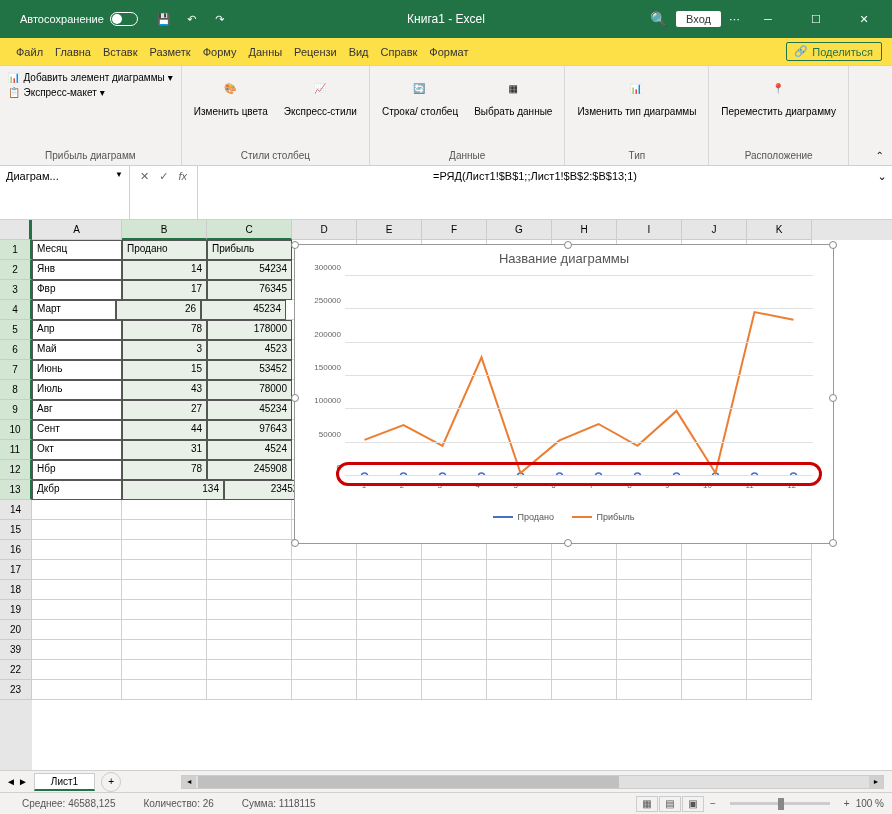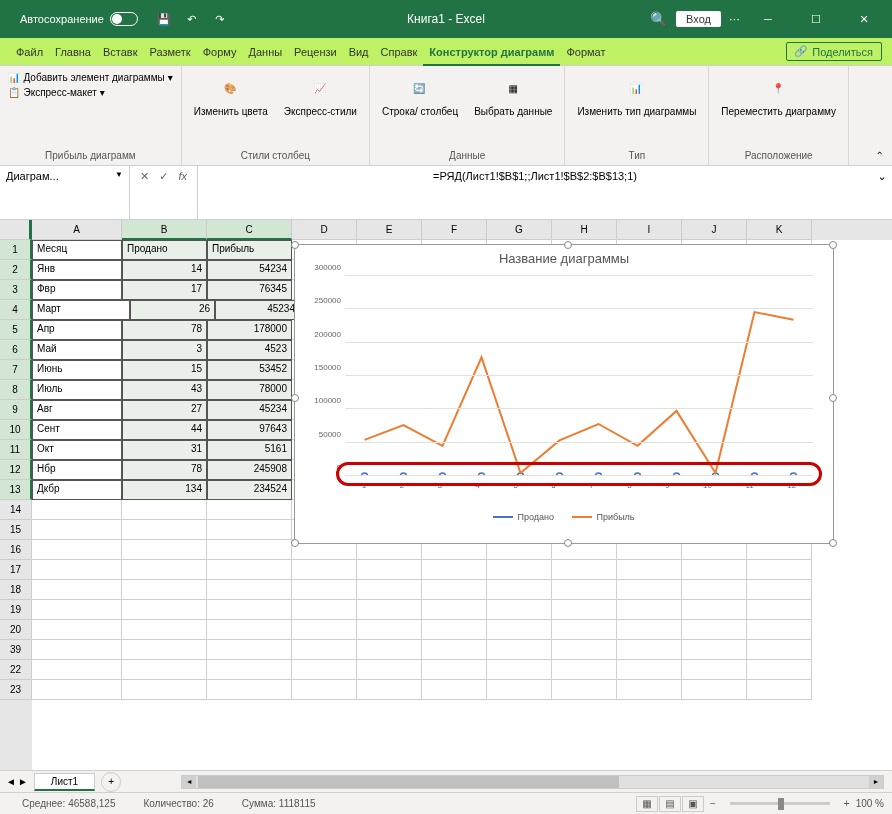--- a/index.html
+++ b/index.html
@@ -10,21 +10,21 @@
 .toggle { width: 28px; height: 14px; border: 1px solid #fff; border-radius: 7px; position: relative; }
 .toggle::after { content: ''; position: absolute; width: 10px; height: 10px; background: #fff; border-radius: 50%; top: 1px; left: 1px; }
 .qat { display: flex; gap: 12px; margin-left: 18px; align-items: center; }
 .qat-icon { width: 16px; height: 16px; display: flex; align-items: center; justify-content: center; }
 .title-center { position: absolute; left: 50%; transform: translateX(-50%); font-size: 12px; }
 .title-right { margin-left: auto; display: flex; align-items: center; gap: 8px; }
 .search-icon { font-size: 14px; }
 .login-btn { background: #fff; color: #333; padding: 2px 10px; font-size: 11px; border-radius: 2px; }
 .win-btn { width: 40px; height: 30px; display: flex; align-items: center; justify-content: center; cursor: pointer; }
 
-.ribbon-tabs { background: #bef264; height: 28px; display: flex; align-items: center; border-bottom: 1px solid #d0d0d0; font-size: 11px; padding-left: 10px; }
+.ribbon-tabs { background: #fde047; height: 28px; display: flex; align-items: center; border-bottom: 1px solid #d0d0d0; font-size: 11px; padding-left: 10px; }
 .ribbon-tab { padding: 0 6px; height: 28px; line-height: 28px; color: #333; cursor: pointer; white-space: nowrap; }
 .ribbon-tab.active { color: #217346; border-bottom: 2px solid #217346; font-weight: 600; }
 .share-btn { margin-left: auto; margin-right: 10px; border: 1px solid #217346; color: #217346; padding: 2px 8px; border-radius: 2px; display: flex; align-items: center; gap: 4px; cursor: pointer; font-size: 11px; }
 
 .ribbon { background: #f3f2f1; height: 100px; display: flex; border-bottom: 1px solid #d0d0d0; font-size: 10px; }
 .ribbon-group { border-right: 1px solid #d8d8d8; padding: 4px 8px; display: flex; flex-direction: column; justify-content: space-between; }
 .group-row { display: flex; align-items: center; gap: 6px; padding: 2px 0; }
 .group-label { text-align: center; color: #555; font-size: 10px; padding-top: 2px; }
 .big-btn { display: flex; flex-direction: column; align-items: center; gap: 2px; padding: 2px 4px; cursor: pointer; }
 .big-icon { width: 32px; height: 32px; display: flex; align-items: center; justify-content: center; }
@@ -113,21 +113,20 @@
 <div class="ribbon-tabs">
   <div class="ribbon-tab">Файл</div>
   <div class="ribbon-tab">Главна</div>
   <div class="ribbon-tab">Вставк</div>
   <div class="ribbon-tab">Разметк</div>
   <div class="ribbon-tab">Форму</div>
   <div class="ribbon-tab">Данны</div>
   <div class="ribbon-tab">Рецензи</div>
   <div class="ribbon-tab">Вид</div>
   <div class="ribbon-tab">Справк</div>
-  <div class="ribbon-tab active">Конструктор диаграмм</div>
   <div class="ribbon-tab">Формат</div>
   <div class="share-btn">
     <span>🔗</span>
     <span>Поделиться</span>
   </div>
 </div>
 
 <div class="ribbon">
   <div class="ribbon-group">
     <div>
@@ -278,21 +277,21 @@
           <div class="cell colD" style="width: 65px;"></div>
           <div class="cell colE" style="width: 65px;"></div>
           <div class="cell colF" style="width: 65px;"></div>
           <div class="cell colG" style="width: 65px;"></div>
           <div class="cell colH" style="width: 65px;"></div>
           <div class="cell colI" style="width: 65px;"></div>
           <div class="cell colJ" style="width: 65px;"></div>
           <div class="cell colK" style="width: 65px;"></div>
         </div>
         <div class="cell-row">
-          <div class="cell colA bord" style="width: 98px;">Март</div>
+          <div class="cell colA bord" style="width: 84px;">Март</div>
           <div class="cell colB bord num sel" style="width: 85px;">26</div>
           <div class="cell colC bord num sel" style="width: 85px;">45234</div>
           <div class="cell colD" style="width: 65px;"></div>
           <div class="cell colE" style="width: 65px;"></div>
           <div class="cell colF" style="width: 65px;"></div>
           <div class="cell colG" style="width: 65px;"></div>
           <div class="cell colH" style="width: 65px;"></div>
           <div class="cell colI" style="width: 65px;"></div>
           <div class="cell colJ" style="width: 65px;"></div>
           <div class="cell colK" style="width: 65px;"></div>
@@ -371,21 +370,21 @@
           <div class="cell colF" style="width: 65px;"></div>
           <div class="cell colG" style="width: 65px;"></div>
           <div class="cell colH" style="width: 65px;"></div>
           <div class="cell colI" style="width: 65px;"></div>
           <div class="cell colJ" style="width: 65px;"></div>
           <div class="cell colK" style="width: 65px;"></div>
         </div>
         <div class="cell-row">
           <div class="cell colA bord" style="width: 90px;">Окт</div>
           <div class="cell colB bord num sel" style="width: 85px;">31</div>
-          <div class="cell colC bord num sel" style="width: 85px;">5161</div>
+          <div class="cell colC bord num sel" style="width: 85px;">4524</div>
           <div class="cell colD" style="width: 65px;"></div>
           <div class="cell colE" style="width: 65px;"></div>
           <div class="cell colF" style="width: 65px;"></div>
           <div class="cell colG" style="width: 65px;"></div>
           <div class="cell colH" style="width: 65px;"></div>
           <div class="cell colI" style="width: 65px;"></div>
           <div class="cell colJ" style="width: 65px;"></div>
           <div class="cell colK" style="width: 65px;"></div>
         </div>
         <div class="cell-row">
@@ -396,21 +395,21 @@
           <div class="cell colE" style="width: 65px;"></div>
           <div class="cell colF" style="width: 65px;"></div>
           <div class="cell colG" style="width: 65px;"></div>
           <div class="cell colH" style="width: 65px;"></div>
           <div class="cell colI" style="width: 65px;"></div>
           <div class="cell colJ" style="width: 65px;"></div>
           <div class="cell colK" style="width: 65px;"></div>
         </div>
         <div class="cell-row">
           <div class="cell colA bord" style="width: 90px;">Дкбр</div>
-          <div class="cell colB bord num sel" style="width: 85px;">134</div>
+          <div class="cell colB bord num sel" style="width: 102px;">134</div>
           <div class="cell colC bord num sel" style="width: 85px;">234524</div>
           <div class="cell colD" style="width: 65px;"></div>
           <div class="cell colE" style="width: 65px;"></div>
           <div class="cell colF" style="width: 65px;"></div>
           <div class="cell colG" style="width: 65px;"></div>
           <div class="cell colH" style="width: 65px;"></div>
           <div class="cell colI" style="width: 65px;"></div>
           <div class="cell colJ" style="width: 65px;"></div>
           <div class="cell colK" style="width: 65px;"></div>
         </div>

